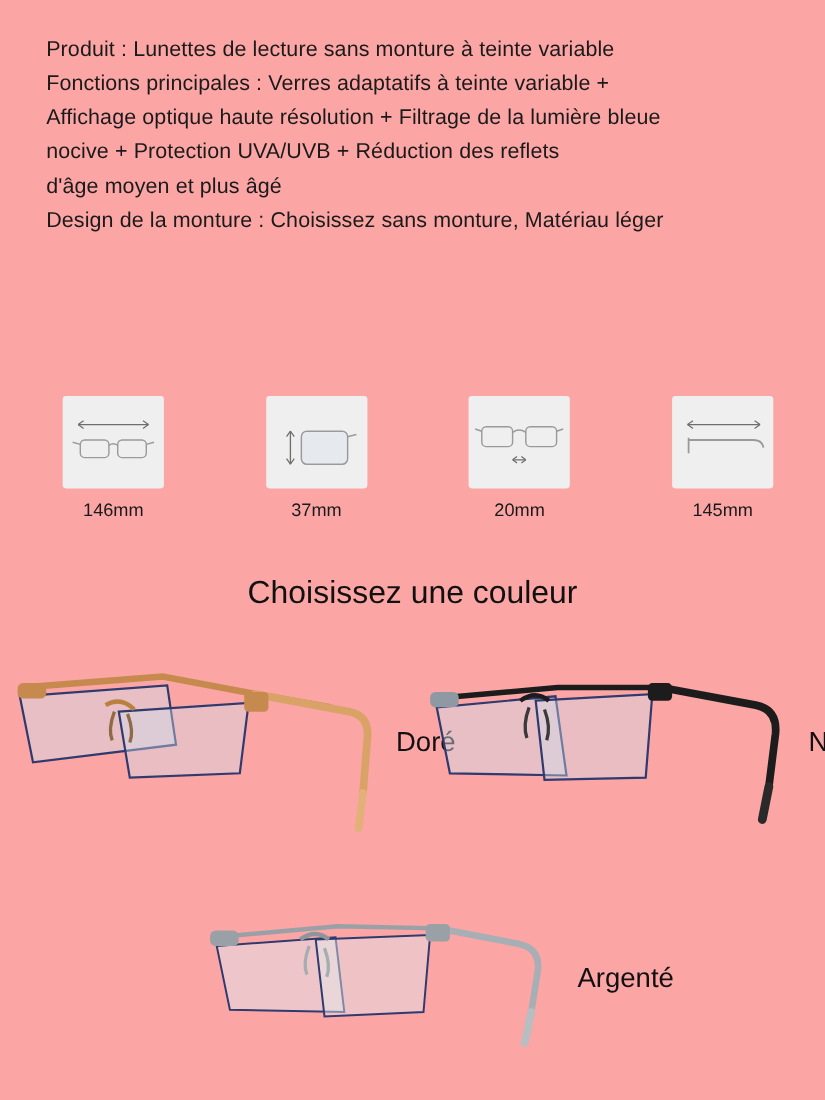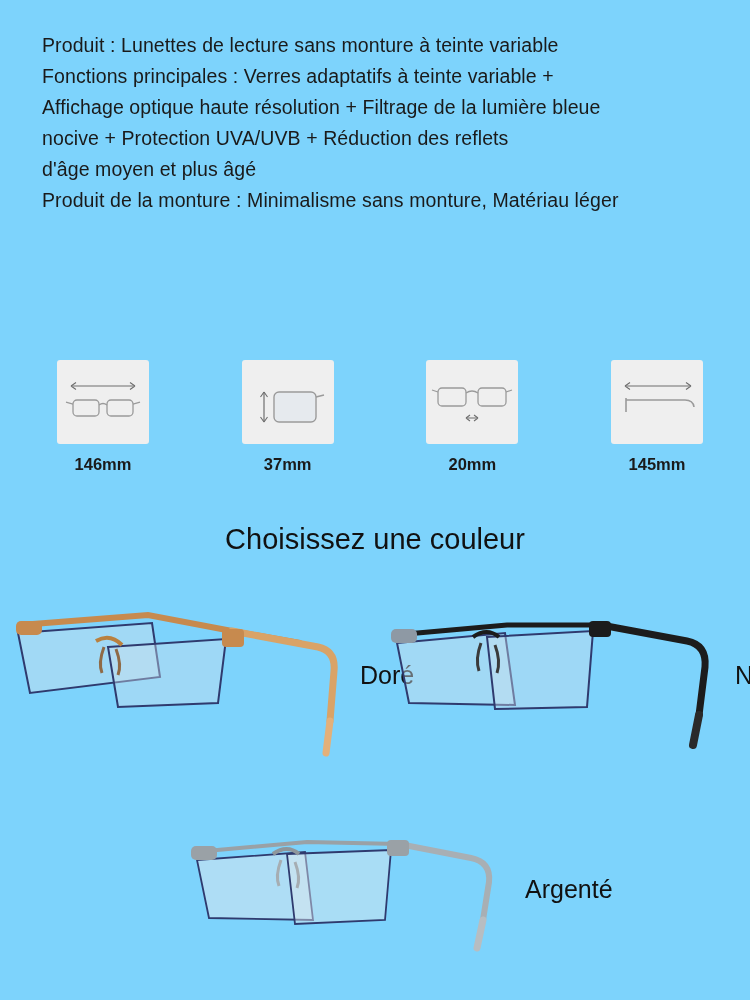--- a/index.html
+++ b/index.html
@@ -10,21 +10,21 @@
     height: 1000px;
     background: #ffffff;
     font-family: "Liberation Sans", sans-serif;
     color: #111111;
     overflow: hidden;
   }
   .page {
     position: relative;
     width: 750px;
     height: 1000px;
-    background: #7dd3fc;
+    background: #fca5a5;
   }
 
   
   .desc {
     position: absolute;
     left: 42px;
     top: 30px;
     width: 680px;
   }
   .desc-line {
@@ -55,21 +55,20 @@
     height: 84px;
     background: #efefef;
     border-radius: 3px;
     position: relative;
     overflow: hidden;
   }
   .spec-label {
     margin-top: 11px;
     font-size: 16.5px;
     color: #1a1a1a;
-    font-weight: bold;
   }
   .spec-thumb svg { display: block; }
 
   
   .choose-title {
     position: absolute;
     top: 512px;
     left: 0;
     width: 750px;
     text-align: center;
@@ -119,21 +118,21 @@
 <body>
 
 <div class="page">
 
   <div class="desc">
     <div class="desc-line">Produit : Lunettes de lecture sans monture à teinte variable</div>
     <div class="desc-line">Fonctions principales : Verres adaptatifs à teinte variable +</div>
     <div class="desc-line">Affichage optique haute résolution + Filtrage de la lumière bleue</div>
     <div class="desc-line">nocive + Protection UVA/UVB + Réduction des reflets</div>
     <div class="desc-line">d'âge moyen et plus âgé</div>
-    <div class="desc-line">Produit de la monture : Minimalisme sans monture, Matériau léger</div>
+    <div class="desc-line">Design de la monture : Choisissez sans monture, Matériau léger</div>
   </div>
 
   <div class="specs">
 
     <div class="spec">
       <div class="spec-thumb">
         <svg width="92" height="84" viewBox="0 0 92 84">
           <g stroke="#6e6e6e" stroke-width="1.2" fill="none">
             <line x1="14" y1="26" x2="78" y2="26"></line>
             <path d="M14 26 l5 -3.5 M14 26 l5 3.5 M78 26 l-5 -3.5 M78 26 l-5 3.5" stroke-width="1.1"></path>

